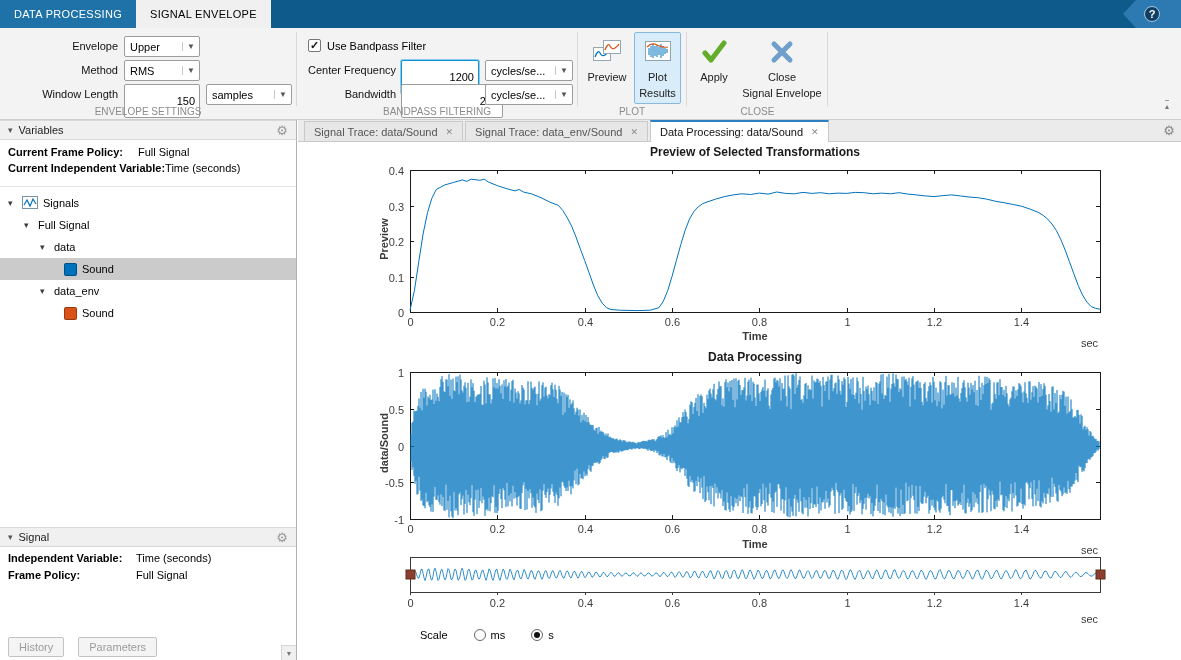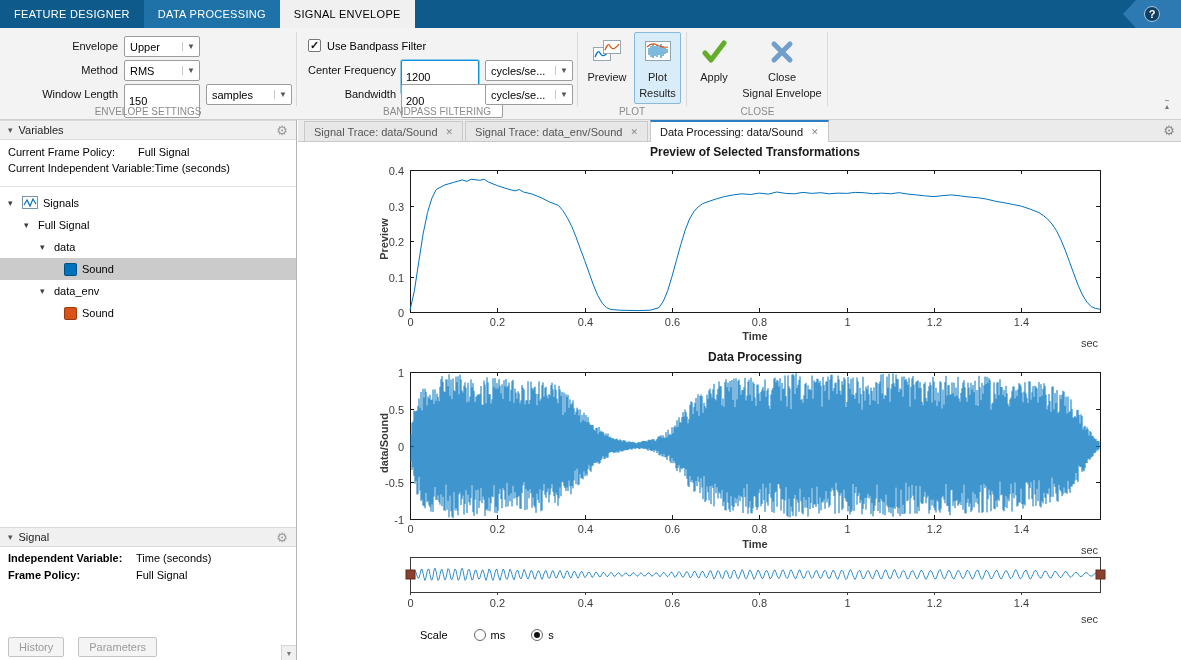--- a/index.html
+++ b/index.html
@@ -20,21 +20,21 @@
                 font-size:11px; border:1px solid #a7c8de; }
 
   
   .ribbon { position:absolute; left:0; top:28px; right:0; height:92px; background:#f3f3f3; border-bottom:1px solid #cfcfcf; }
   .ribbon .lbl { position:absolute; height:21px; line-height:21px; text-align:right; color:#111; }
   .dd { position:absolute; height:21px; background:#fff; border:1px solid #9c9c9c; border-radius:2px;
         display:flex; align-items:center; padding:0 0 0 5px; cursor:default; }
   .dd .val { flex:1; white-space:nowrap; overflow:hidden; }
   .dd .arr { border-left:1px solid #c8c8c8; padding:0 4px; margin-left:4px; color:#555; font-size:8px; }
   .tin { position:absolute; height:21px; border:1px solid #9c9c9c; border-radius:2px; background:#fff;
-         font-family:"Liberation Sans",sans-serif; font-size:11px; padding:16px 4px; }
+         font-family:"Liberation Sans",sans-serif; font-size:11px; padding:16px 4px;text-align:right; }
   .tin.focused { border:1px solid #0d93d8; box-shadow:0 0 0 1px #8ec9ec; }
   .cbrow { position:absolute; display:flex; align-items:center; gap:6px; }
   .cbbox { width:13px; height:13px; background:#fff; border:1px solid #777; border-radius:2px;
            display:flex; align-items:center; justify-content:center; font-size:11px; font-weight:bold; color:#1a1a1a; line-height:1; }
   .secdiv { position:absolute; top:4px; height:74px; width:1px; background:#d9d9d9; }
   .seclbl { position:absolute; top:78px; height:12px; font-size:10px; color:#8b8b8b; text-align:center; }
   .bigbtn { position:absolute; display:flex; flex-direction:column; align-items:center; justify-content:flex-start;
             padding-top:6px; gap:3px; border:1px solid transparent; border-radius:2px; color:#222;
             text-align:center; line-height:13px; cursor:default; }
   .bigbtn.selected { background:#d9ecf9; border:1px solid #86b9dd; }
@@ -43,21 +43,21 @@
   
   .sidebar { position:absolute; left:0; top:120px; width:297px; bottom:0; background:#fff; border-right:1px solid #b3b3b3; }
   .phead { position:absolute; left:0; right:0; height:20px; background:#f0f0f0;
            border-top:1px solid #d9d9d9; border-bottom:1px solid #d9d9d9;
            display:flex; align-items:center; gap:6px; padding:0 8px; }
   .phead .tri { font-size:9px; color:#555; }
   .phead .t { font-weight:normal; color:#222; }
   .phead .gear { margin-left:auto; color:#9a9a9a; font-size:13px; }
   .vinfo { position:absolute; top:24px; left:0; right:0; }
   .vrow { display:flex; padding:2px 8px; }
-  .vrow .l { font-weight:normal; min-width:130px; }
+  .vrow .l { font-weight:bold; min-width:130px; }
   .vdiv { position:absolute; top:66px; left:0; right:0; border-top:1px solid #e3e3e3; }
   .tree { position:absolute; top:72px; left:0; right:0; }
   .trow { height:22px; display:flex; align-items:center; gap:5px; cursor:default; }
   .trow.sel { background:#cbcbcb; }
   .trow .tri { font-size:9px; color:#3c3c3c; width:9px; }
   .chip { width:13px; height:13px; border-radius:2px; border:1px solid rgba(0,0,0,.3); }
   .drows { position:absolute; top:430px; left:0; right:0; }
   .drow { display:flex; padding:2px 8px 3px; }
   .drow .l { font-weight:bold; min-width:128px; }
   .dbtns { position:absolute; bottom:3px; left:8px; display:flex; gap:14px; }
@@ -89,21 +89,20 @@
   .rdot { width:12px; height:12px; border:1px solid #666; border-radius:50%; background:#fff;
           display:flex; align-items:center; justify-content:center; }
   .rdot .in { width:6px; height:6px; border-radius:50%; background:#111; }
 </style>
 </head>
 <body>
 
 <div class="app">
 
   <div class="tabbar">
-    <div class="apptab">FEATURE DESIGNER</div>
     <div class="apptab mid">DATA PROCESSING</div>
     <div class="apptab active">SIGNAL ENVELOPE</div>
     <div class="helpwrap">
       <span class="helpcircle">?</span>
     </div>
   </div>
 
   <div class="ribbon">
 
     <div class="lbl" style="left:6px; top:8px; width:112px;">Envelope</div>

